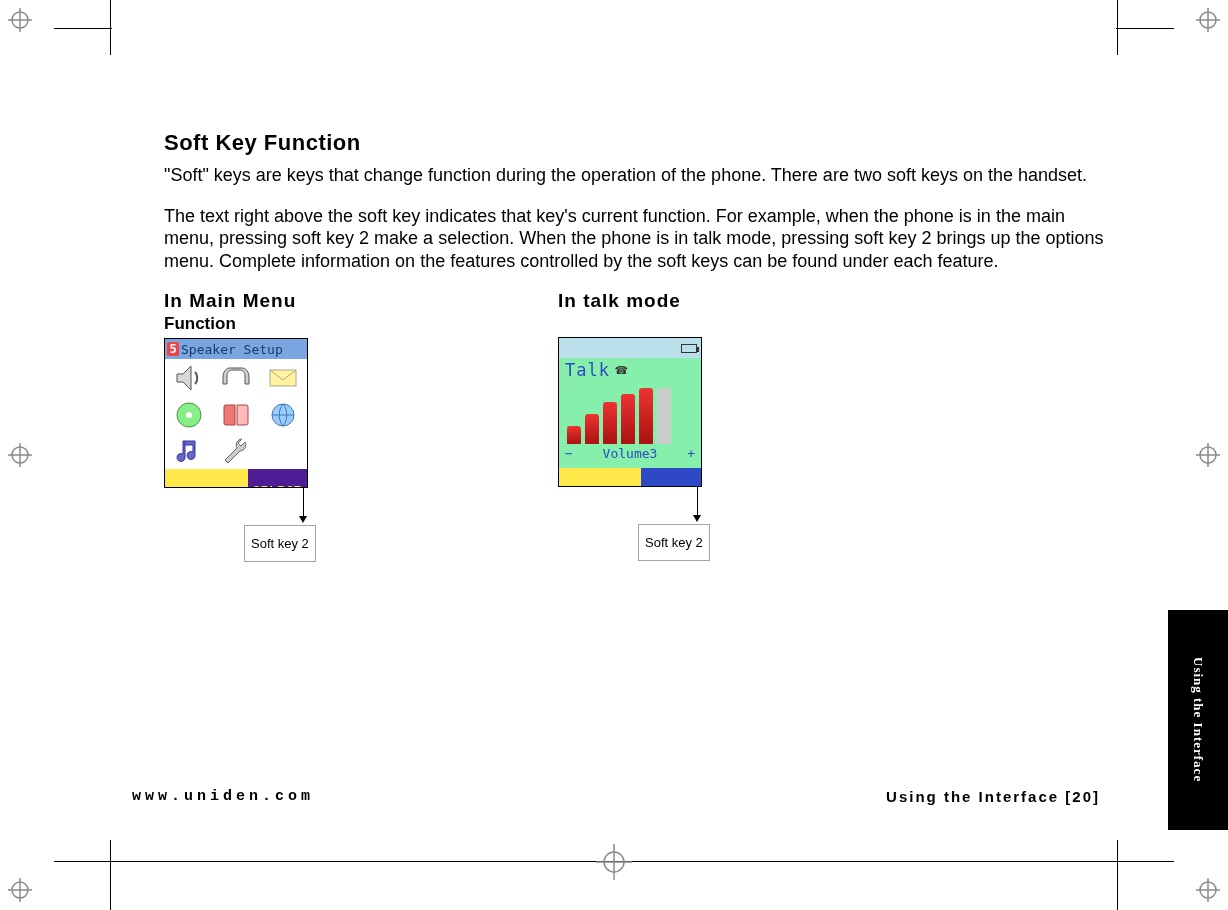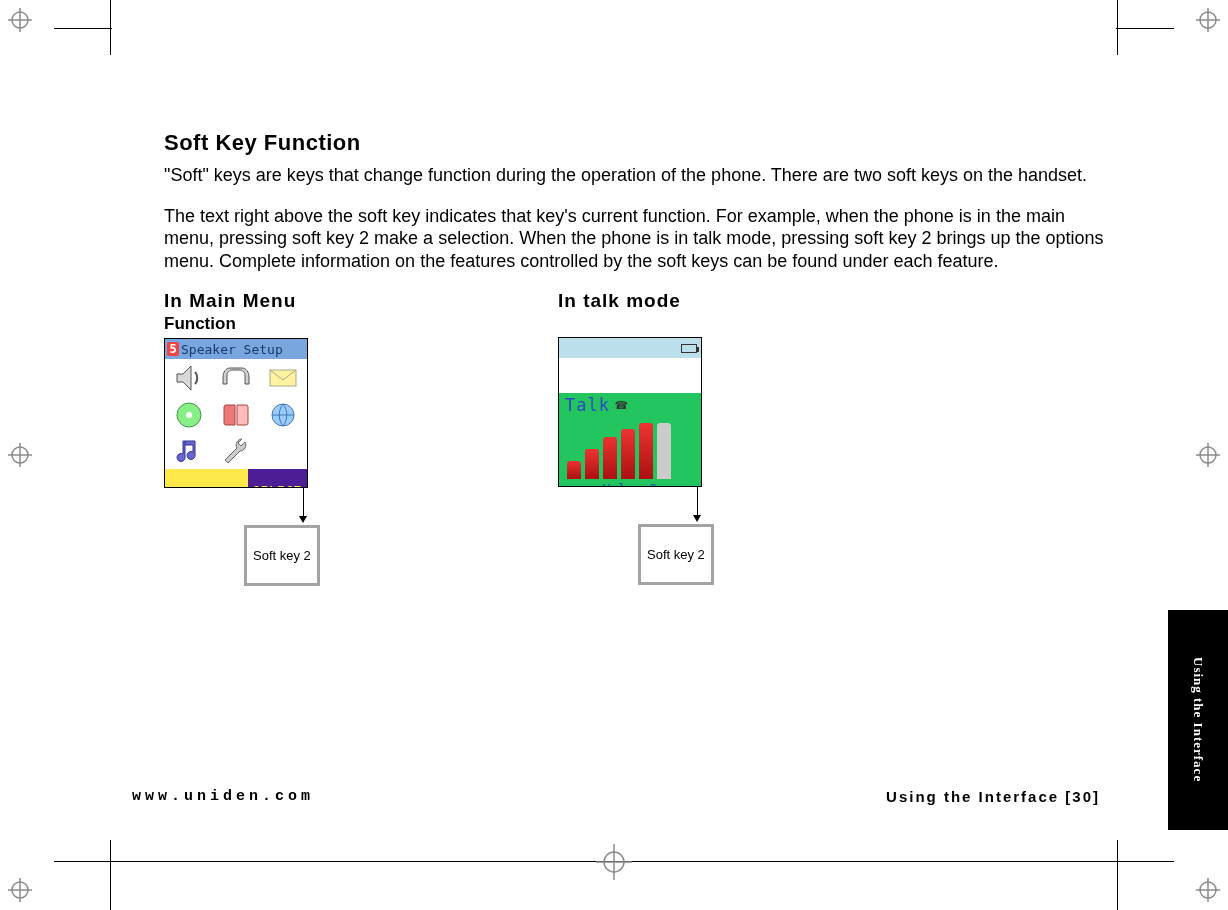--- a/index.html
+++ b/index.html
@@ -52,37 +52,37 @@
   .mm-grid { height: 110px; background: #fff; display: grid; grid-template-columns: repeat(3,1fr); grid-template-rows: repeat(2,1fr); }
   .mm-grid .ico { display: flex; align-items: center; justify-content: center; }
   .mm-grid svg { width: 36px; height: 36px; }
   .mm-foot { height: 20px; background: #ffe84a; display: flex; justify-content: flex-end; }
   .mm-foot-sel { background: #4c1d95; color: #ffe84a; font: bold 12px monospace; padding: 15px 5px; letter-spacing: 1px; text-align: right; }
 
   
   .tm-head { background: #bbe0ec; height: 20px; display: flex; justify-content: flex-end; align-items: center; padding-right: 4px; }
   .tm-batt { width: 16px; height: 9px; border: 1.5px solid #333; position: relative; }
   .tm-batt::after { content: ""; position: absolute; right: -3px; top: 2px; width: 2px; height: 5px; background: #333; }
-  .tm-body { height: 110px; background: #22c55e; padding: 2px 6px 0 6px; margin-top: 35px; }
+  .tm-body { height: 110px; background: #86efac; padding: 2px 6px 0 6px; }
   .tm-talk { font: 17px monospace; color: #2d49c6; letter-spacing: 1px; }
   .tm-phone-ico { display: inline-block; font-size: 11px; vertical-align: 2px; color: #333; }
   .tm-bars { display: flex; align-items: flex-end; gap: 4px; height: 58px; margin: 6px 2px 0 2px; }
   .tm-bars .bar { width: 14px; border-radius: 3px 3px 0 0; background: linear-gradient(#e33, #a11); }
   .tm-bars .b1 { height: 18px; } .tm-bars .b2 { height: 30px; } .tm-bars .b3 { height: 42px; }
   .tm-bars .b4 { height: 50px; } .tm-bars .b5 { height: 56px; }
   .tm-bars .bm { width: 14px; height: 56px; background: #ccc; border-radius: 3px 3px 0 0; }
   .tm-volrow { display: flex; justify-content: space-between; font: 13px monospace; color: #2d49c6; margin-top: 2px; }
   .tm-foot { height: 20px; background: #ffe84a; display: flex; justify-content: flex-end; }
   .tm-foot-opt { background: #2d49c6; color: #5eead4; font: bold 12px monospace; padding: 18px 3px; letter-spacing: .5px; text-decoration: underline; }
 
   
   .sk-arrow { display: flex; flex-direction: column; align-items: center; margin-left: 98px; }
   .sk-arrow .stem { width: 1px; height: 28px; background: #000; }
   .sk-arrow .head { width: 0; height: 0; border-left: 4px solid transparent; border-right: 4px solid transparent; border-top: 7px solid #000; }
-  .sk-label { border: 3px solid #a3a3a3; font-size: 13px; padding: 20px 6px; display: inline-block; }
+  .sk-label { border: 1px solid #a3a3a3; font-size: 13px; padding: 10px 6px; display: inline-block; }
 
   .footer-left { position: absolute; left: 132px; top: 788px; font-size: 15px; letter-spacing: 4px; font-weight: 600; font-family: Liberation Mono, monospace; }
   .footer-right { position: absolute; right: 128px; top: 788px; font-size: 15px; letter-spacing: 2px; font-weight: 600; }
 
   .side-tab { position: absolute; right: 0; top: 610px; width: 60px; height: 220px; background: #000; color: #fff;
               writing-mode: vertical-rl; text-orientation: mixed; font-size: 13px; font-weight: 600;
               display: flex; align-items: center; justify-content: center; letter-spacing: 1px; font-family: "Times New Roman", serif; }
 </style>
 </head>
 <body>
@@ -247,18 +247,18 @@
           </div>
         <div style="text-align:left; margin-left:80px; margin-top:2px;">
           <span class="sk-label">Soft key 2</span>
         </div>
       </div>
     </div>
   </div>
 
   <div class="footer-left">www.uniden.com</div>
   <div class="footer-right">
-    <span>Using the Interface</span> <span>[30]</span>
+    <span>Using the Interface</span> <span>[20]</span>
   </div>
 
   <div class="side-tab">Using the Interface</div>
 
 </div>
 
 </body></html>

